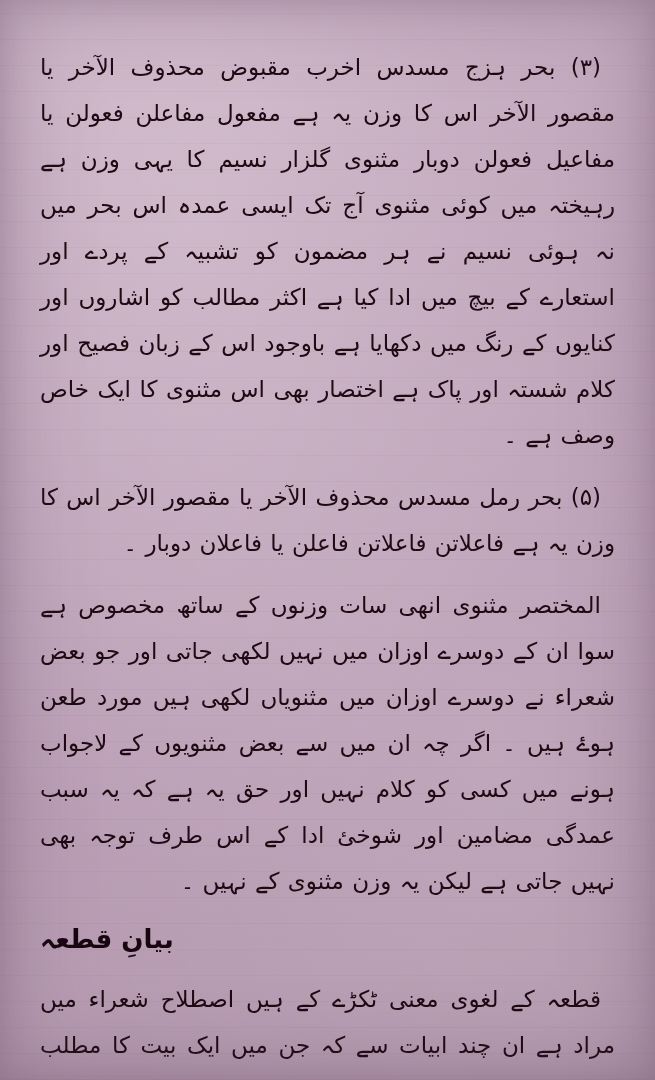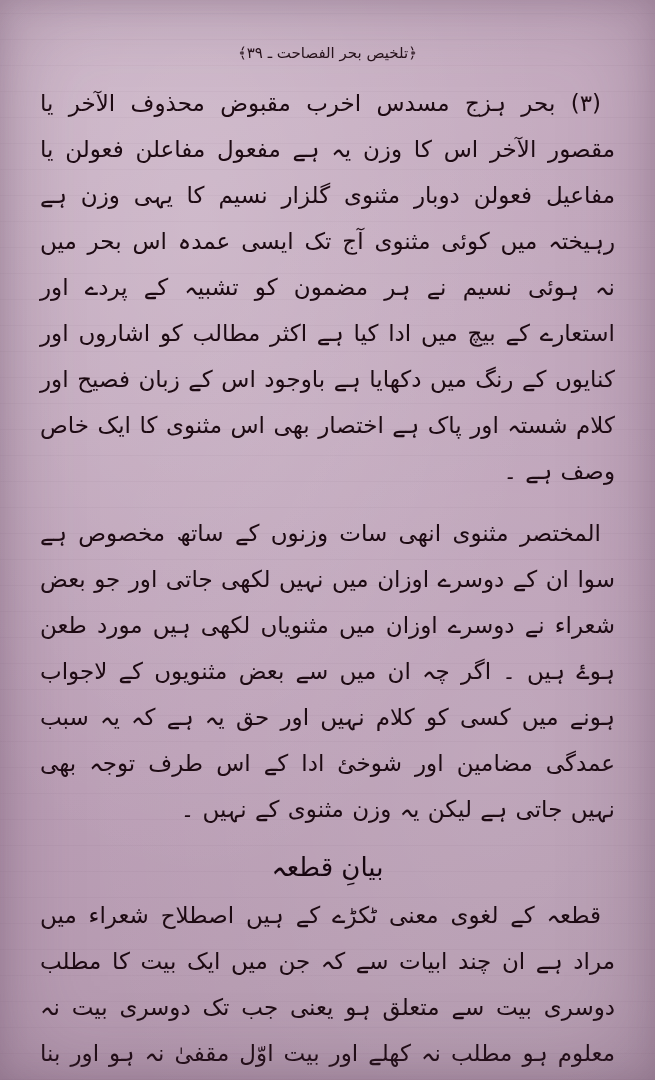--- a/index.html
+++ b/index.html
@@ -72,43 +72,41 @@
     text-justify: inter-word;
     word-spacing: 1px;
   }
   .para.indent-start {
     text-indent: 14px;
   }
   .para.block-gap {
     margin-bottom: 16px;
   }
   .section-title {
-    text-align: center;
+    text-align: left;
     font-size: 26px;
     color: #170610;
-    margin: 20px 0 10px 0;
-    font-weight: normal;
+    margin: 20px 0 22px 0;
+    font-weight: bold;
     letter-spacing: 1px;
   }
 </style>
 </head>
 <body>
 
 <div class="page">
   <div class="ghost"></div>
 
   <div class="content">
 
-    <div class="header">
-      <span>﴿</span><span>تلخیص بحر الفصاحت ـ </span><span>٣٩</span><span>﴾</span>
-    </div>
 
     <p class="para indent-start block-gap">(۳) بحر ہزج مسدس اخرب مقبوض محذوف الآخر یا مقصور الآخر اس کا وزن یہ ہے مفعول مفاعلن فعولن یا مفاعیل فعولن دوبار مثنوی گلزار نسیم کا یہی وزن ہے رہیختہ میں کوئی مثنوی آج تک ایسی عمدہ اس بحر میں نہ ہوئی نسیم نے ہر مضمون کو تشبیہ کے پردے اور استعارے کے بیچ میں ادا کیا ہے اکثر مطالب کو اشاروں اور کنایوں کے رنگ میں دکھایا ہے باوجود اس کے زبان فصیح اور کلام شستہ اور پاک ہے اختصار بھی اس مثنوی کا ایک خاص وصف ہے ۔</p>
 
 
+    <p class="para indent-start block-gap">(۵) بحر رمل مسدس محذوف الآخر یا مقصور الآخر اس کا وزن یہ ہے فاعلاتن فاعلاتن فاعلن یا فاعلان دوبار ۔</p>
 
 
 
     <p class="para indent-start">المختصر مثنوی انھی سات وزنوں کے ساتھ مخصوص ہے سوا ان کے دوسرے اوزان میں نہیں لکھی جاتی اور جو بعض شعراء نے دوسرے اوزان میں مثنویاں لکھی ہیں مورد طعن ہوۓ ہیں ۔ اگر چہ ان میں سے بعض مثنویوں کے لاجواب ہونے میں کسی کو کلام نہیں اور حق یہ ہے کہ یہ سبب عمدگی مضامین اور شوخئ ادا کے اس طرف توجہ بھی نہیں جاتی ہے لیکن یہ وزن مثنوی کے نہیں ۔</p>
 
     <h2 class="section-title">بیانِ قطعہ</h2>
 
     <p class="para indent-start">قطعہ کے لغوی معنی ٹکڑے کے ہیں اصطلاح شعراء میں مراد ہے ان چند ابیات سے کہ جن میں ایک بیت کا مطلب دوسری بیت سے متعلق ہو یعنی جب تک دوسری بیت نہ معلوم ہو مطلب نہ کھلے اور بیت اوّل مقفیٰ نہ ہو اور بنا ۓ قافیہ بیت اوّل کے مصرع ثانی پر ہو اور دوسری بیتیں قافیہ</p>
 
   </div>

